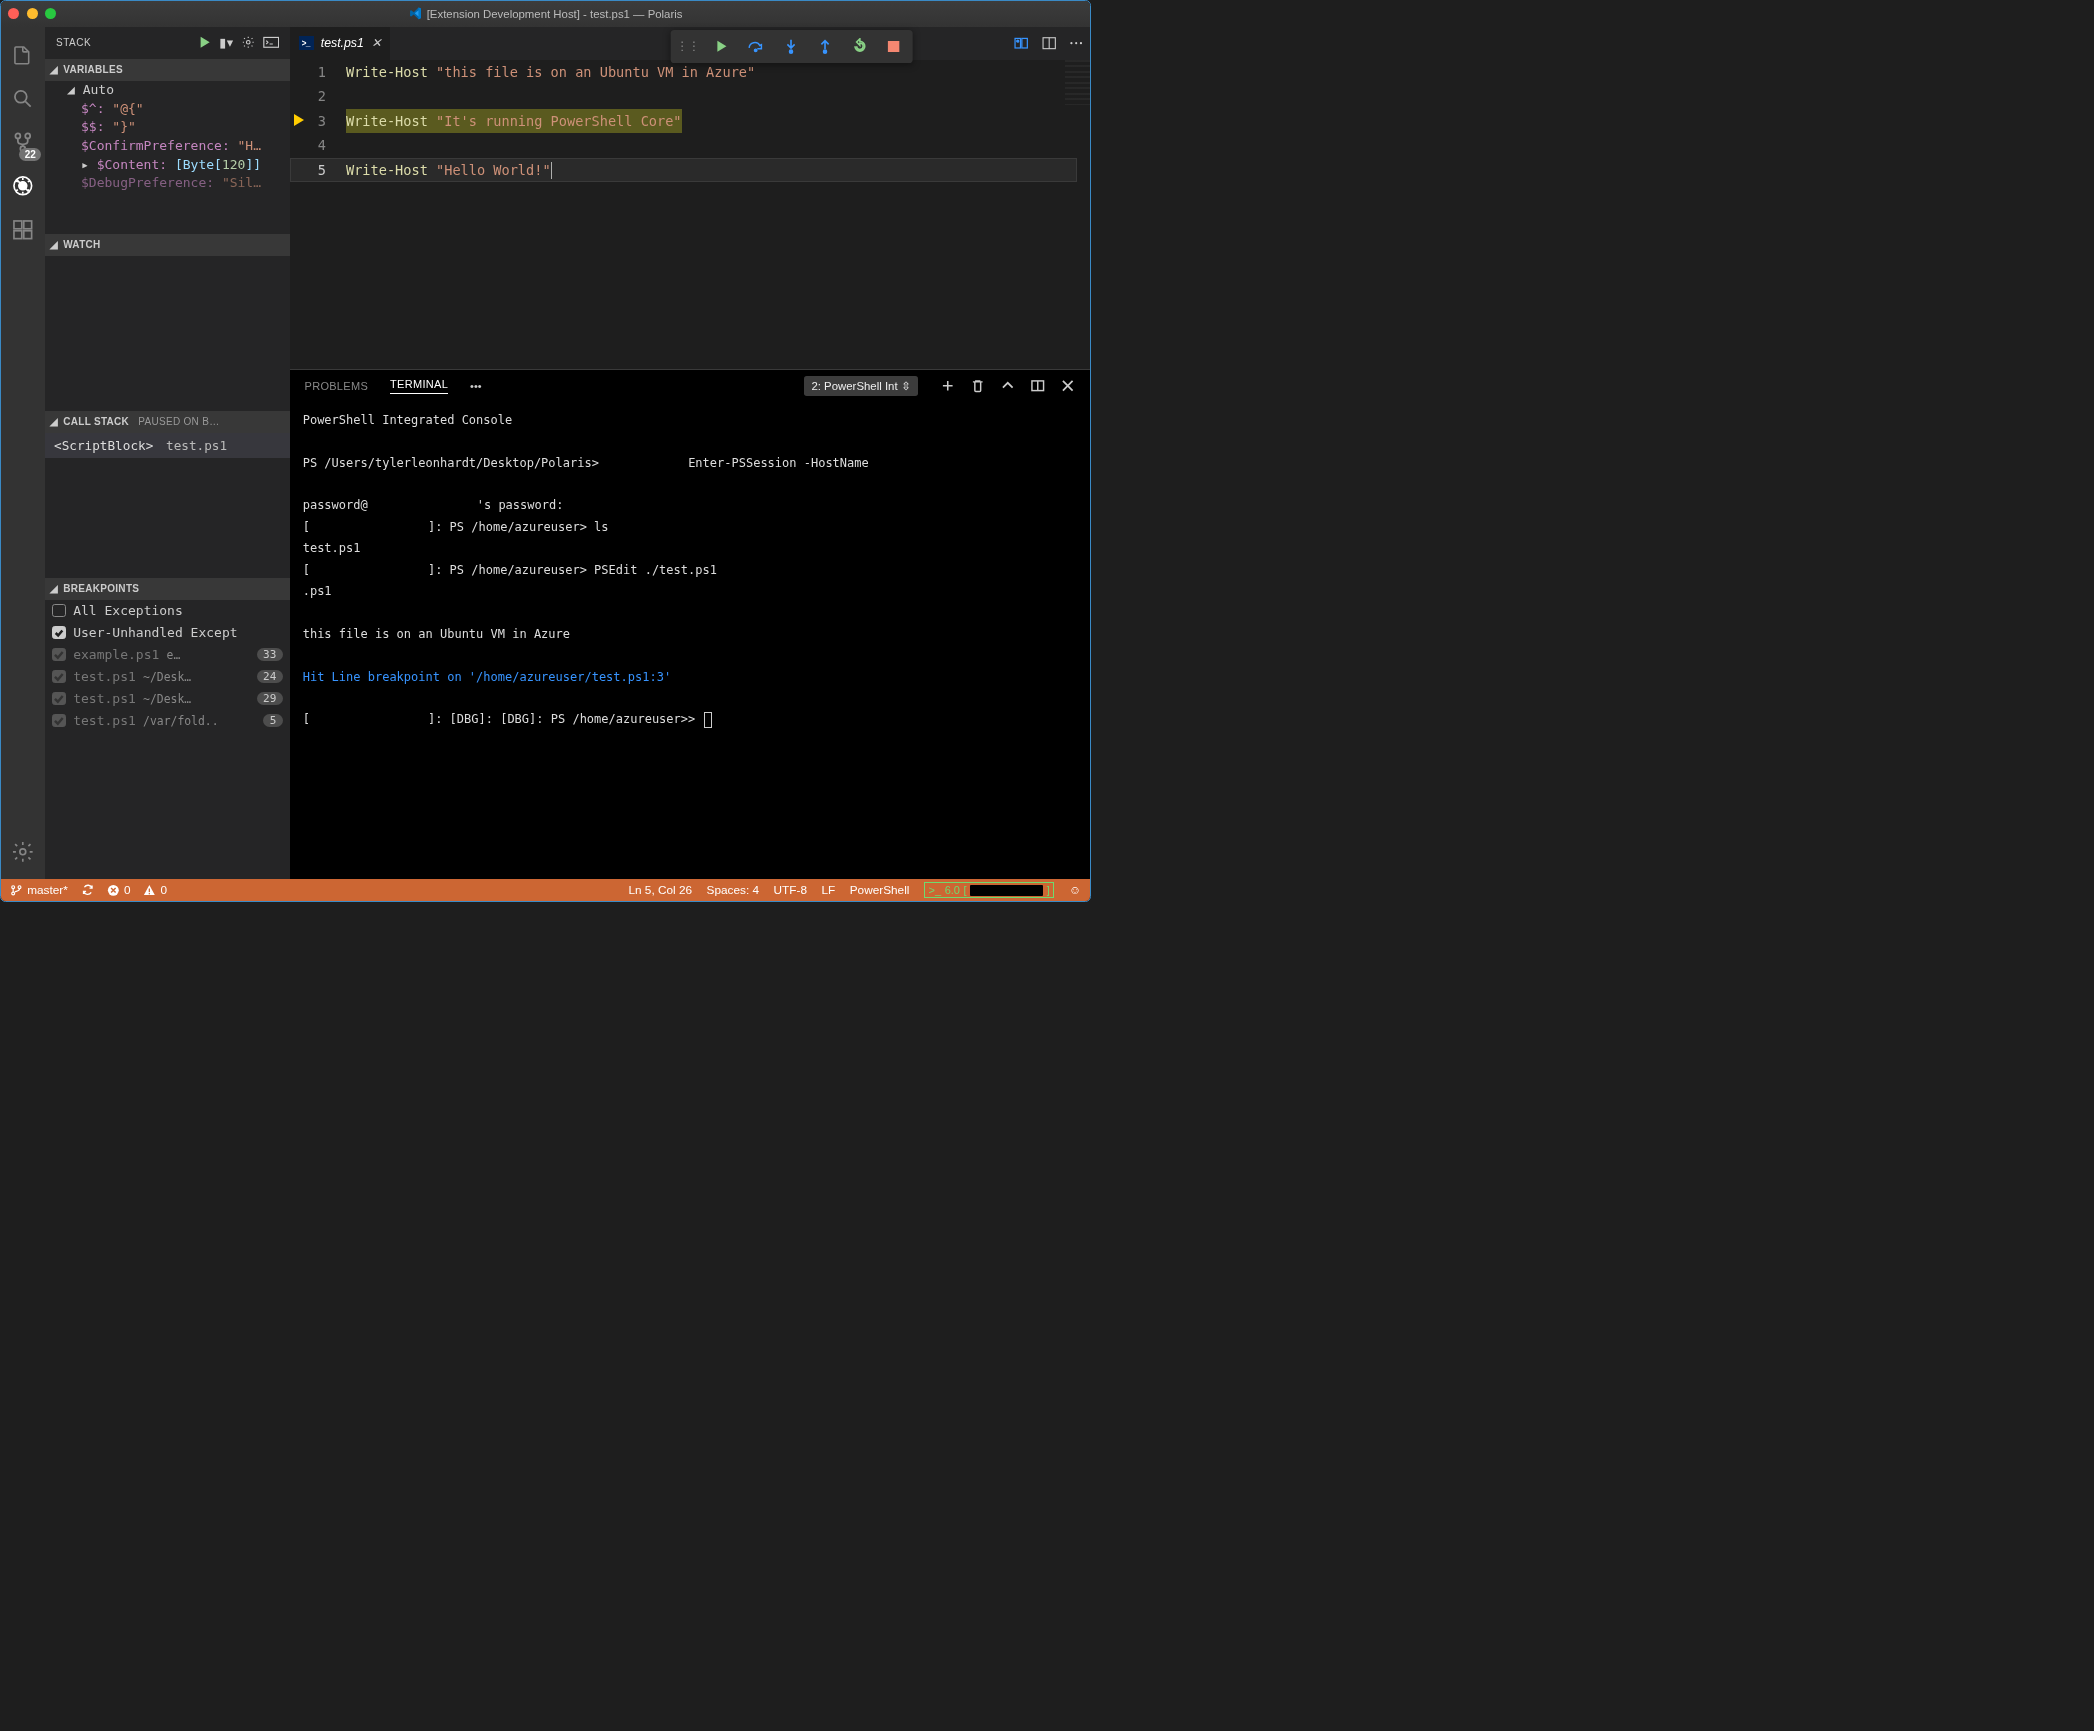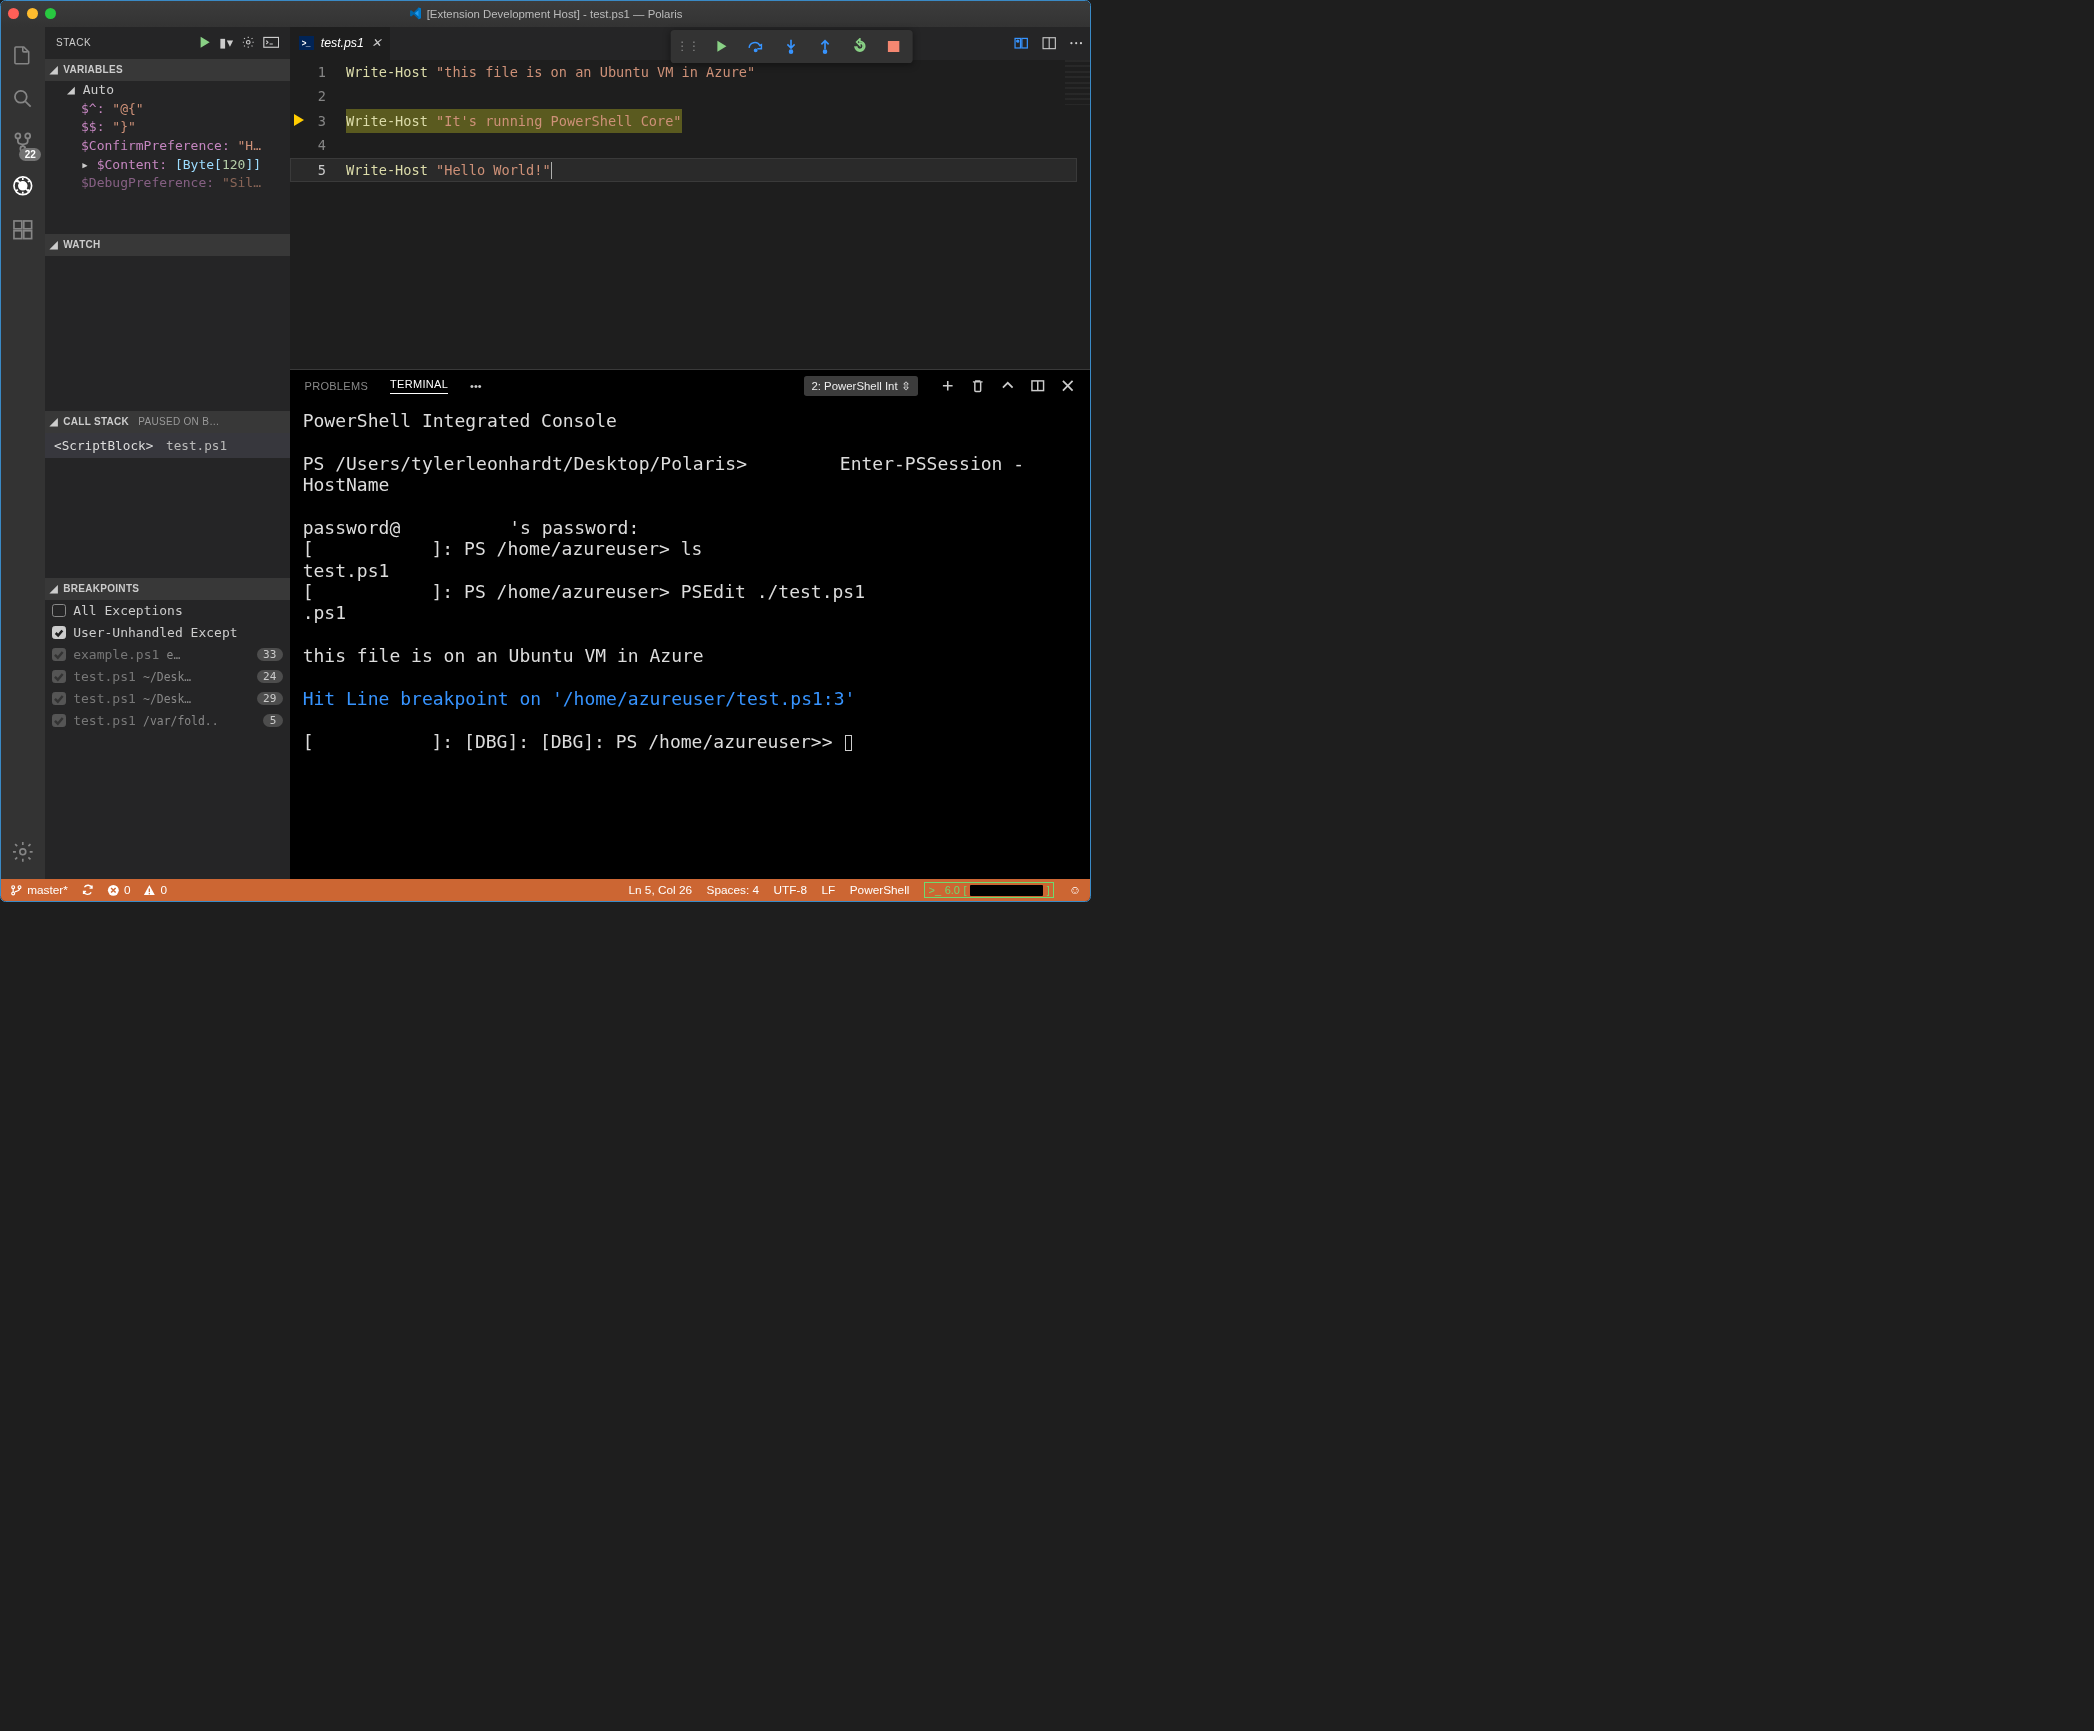--- a/index.html
+++ b/index.html
@@ -62,21 +62,21 @@
 .cursor{ display:inline-block; width:0.9px; height:17.3px; background:#aeafad; vertical-align:middle;}
 .minimap{ position:absolute; top:0; right:0; width:25.5px; height:45px; background:repeating-linear-gradient(#3a3a3a 0 1.8px, transparent 1.8px 5.5px); opacity:.35;}
 .panel{ flex:1; display:flex; flex-direction:column; border-top:0.9px solid #3a3a3a; background:#000000;}
 .panel-tabs{ height:33px; display:flex; align-items:center; padding:0 14.5px; gap:22px; font-size:11px; color:#888;}
 .panel-tabs .ptab{ cursor:pointer; letter-spacing:0.3px;}
 .panel-tabs .ptab.active{ color:#fff; border-bottom:0.9px solid #fff; padding-bottom:3.6px;}
 .panel-tabs .spacer{flex:1;}
 .term-select{ background:#3c3c3c; color:#eee; font-size:11.4px; padding:2.7px 7.3px; border-radius:2.7px; display:flex; align-items:center; gap:3.6px;}
 .panel-icons{ display:flex; gap:14.5px; align-items:center;}
 .panel-icons svg{ width:15.5px; height:15.5px; color:#ccc; cursor:pointer;}
-.terminal{ flex:1; padding:7.3px 12.7px; font-family:Menlo,Consolas,monospace; font-size:18px; line-height:21.4px; color:#ddd; overflow:hidden;}
+.terminal{ flex:1; padding:7.3px 12.7px; font-family:Menlo,Consolas,monospace; font-size:12px; line-height:21.4px; color:#ddd; overflow:hidden;}
 .redact{ display:inline-block; background:#000; height:14.5px; vertical-align:middle; border-radius:0.9px;}
 .t-blue{ color:#3794ff;}
 .statusbar{ height:22px; background:#cc6633; display:flex; align-items:center; color:#fff; font-size:11.8px; padding:0 9px; gap:12.7px;}
 .statusbar .sb-r{ margin-left:auto; display:flex; gap:14.5px; align-items:center;}
 .sb-item{display:flex;align-items:center;gap:4.5px;}
 .sb-box{ display:inline-flex; align-items:center; gap:3.6px; border:0.9px solid #fff; padding:0 3.6px; font-size:11px; height:15.5px;}
 svg{display:block;}
 </style>
 </head>
 <body>

